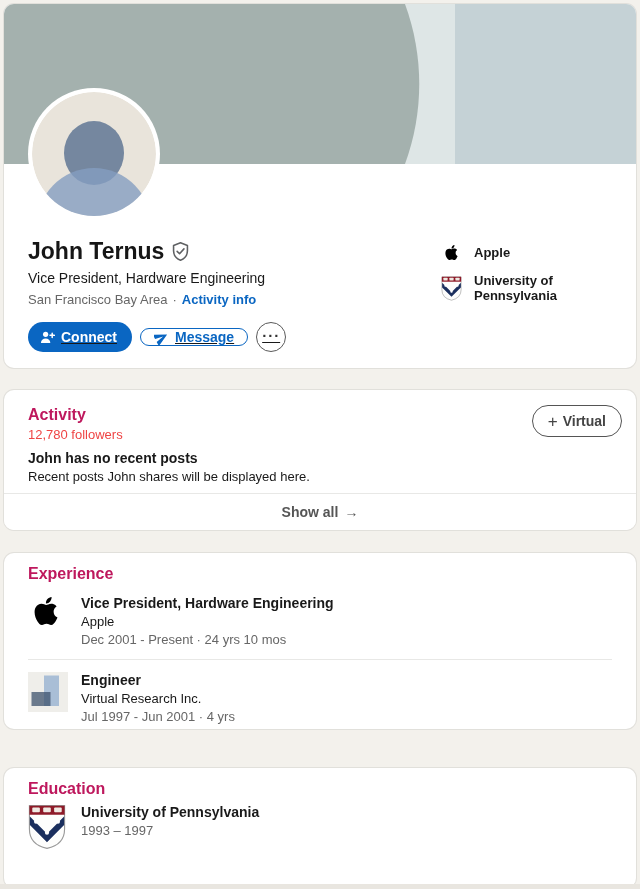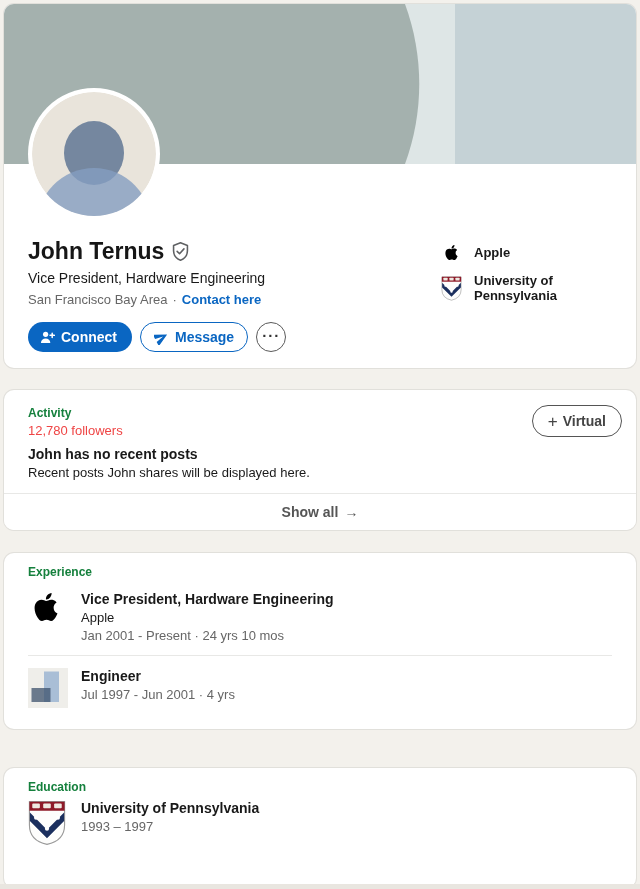--- a/index.html
+++ b/index.html
@@ -24,33 +24,33 @@
   }
   .identity{position:absolute;left:24px;top:234px;}
   .name-row{display:flex;align-items:center;gap:6px;}
   .name{font-size:23px;font-weight:700;color:#161616;}
   .headline{font-size:14px;margin-top:5px;color:#191919;}
   .loc-row{font-size:13px;color:#666;margin-top:6px;display:flex;align-items:flex-end;gap:5px;}
   .contact-link{color:#0a66c2;font-weight:700;cursor:pointer;}
   .top-right{position:absolute;left:436px;top:240px;display:flex;flex-direction:column;gap:12px;}
   .tr-row{display:flex;align-items:center;gap:12px;font-size:13px;font-weight:700;color:#191919;cursor:pointer;}
   .tr-icon{width:22px;display:flex;justify-content:center;flex:none;}
-  .actions{position:absolute;left:24px;top:318px;display:flex;gap:8px;align-items:center;}
+  .actions{position:absolute;left:24px;top:318px;display:flex;gap:8px;align-items:center;text-decoration:underline;}
   .btn{display:flex;align-items:center;gap:6px;font-family:inherit;cursor:pointer;}
   .btn-connect{height:30px;padding:0 15px 0 12px;border-radius:15px;border:none;
     background:#0a66c2;color:#fff;font-weight:700;font-size:14px;}
-  .btn-message{height:30px;padding:0 13px;border-radius:15px;background:#fff;
-    border:1.5px solid #0a66c2;color:#0a66c2;font-weight:700;font-size:14px;}
+  .btn-message{height:18px;padding:0 13px;border-radius:15px;background:#fff;
+    border:1.5px solid #0a66c2;color:#0a66c2;font-weight:700;font-size:14px;align-items:flex-end;}
   .btn-more{width:30px;height:30px;border-radius:50%;border:1.5px solid #5a5a5a;background:#fff;
     color:#333;font-weight:700;font-size:15px;display:flex;align-items:center;justify-content:center;
     letter-spacing:1px;padding:0 0 4px 0;cursor:pointer;}
   
   #activity-card{top:390px;height:140px;}
   .activity-body{padding:16px 24px 0;}
-  .sec-title{font-size:12px;font-weight:700;color:#15803d;}
+  .sec-title{font-size:16px;font-weight:700;color:#be185d;}
   .followers{font-size:13px;color:#ef4444;margin-top:3px;}
   .no-posts{font-size:14px;font-weight:700;margin-top:8px;}
   .no-posts-desc{font-size:13px;margin-top:3px;}
   .btn-follow{position:absolute;top:15px;right:14px;height:32px;padding:0 15px;border-radius:16px;
     border:1.5px solid #555;background:#fff;font-size:14px;font-weight:700;color:#444;
     display:flex;align-items:center;gap:5px;font-family:inherit;cursor:pointer;}
   .follow-plus{font-size:17px;font-weight:500;line-height:1;}
   .show-all{position:absolute;left:0;right:0;bottom:0;height:36px;border-top:1px solid #e8e8e6;
     display:flex;align-items:center;justify-content:center;gap:6px;font-size:14px;font-weight:700;
     color:#555;border-radius:0 0 10px 10px;cursor:pointer;background:#fff;}
@@ -117,21 +117,21 @@
       <span class="name">John Ternus</span>
       <svg width="21" height="21" viewBox="0 0 20 20">
         <path d="M10,1.6 L16.6,4.2 V9.4 C16.6,13.6 13.9,16.8 10,18.3 C6.1,16.8 3.4,13.6 3.4,9.4 V4.2 Z" fill="none" stroke="#5f6163" stroke-width="1.5" stroke-linejoin="round"></path>
         <path d="M6.8,9.9 L9.1,12.1 L13.3,7.5" fill="none" stroke="#5f6163" stroke-width="1.5" stroke-linecap="round" stroke-linejoin="round"></path>
       </svg>
     </div>
     <div class="headline">Vice President, Hardware Engineering</div>
     <div class="loc-row">
       <span>San Francisco Bay Area</span>
       <span>·</span>
-      <span class="contact-link">Contact here</span>
+      <span class="contact-link">Activity info</span>
     </div>
   </div>
 
   <div class="top-right">
     <div class="tr-row">
       <span class="tr-icon">
         <svg width="15" height="17" viewBox="0 0 24 24">
             <use href="#apple-sym"></use>
           </svg>
       </span>
@@ -191,36 +191,37 @@
 
     <div class="item">
       <div class="item-logo">
         <svg width="28" height="32" viewBox="0 0 24 24" style="margin-left:4px">
             <use href="#apple-sym"></use>
           </svg>
       </div>
       <div>
         <div class="item-title">Vice President, Hardware Engineering</div>
         <div class="item-sub">Apple</div>
-        <div class="item-dates">Jan 2001 - Present · 24 yrs 10 mos</div>
+        <div class="item-dates">Dec 2001 - Present · 24 yrs 10 mos</div>
       </div>
     </div>
 
     <div class="divider"></div>
 
     <div class="item">
       <div class="item-logo">
         <svg width="40" height="40" viewBox="0 0 40 40">
           <rect width="40" height="40" fill="#efeeea"></rect>
           <rect x="16" y="3.5" width="15" height="30.5" fill="#a9bed6"></rect>
           <rect x="3.5" y="20" width="19" height="14" fill="rgba(62,82,108,0.75)"></rect>
         </svg>
       </div>
       <div>
         <div class="item-title">Engineer</div>
+        <div class="item-sub">Virtual Research Inc.</div>
         <div class="item-dates">Jul 1997 - Jun 2001 · 4 yrs</div>
       </div>
     </div>
   </div>
 </section>
 
 <section class="card" id="education-card">
   <div class="list-body">
     <div class="sec-title">Education</div>
 

